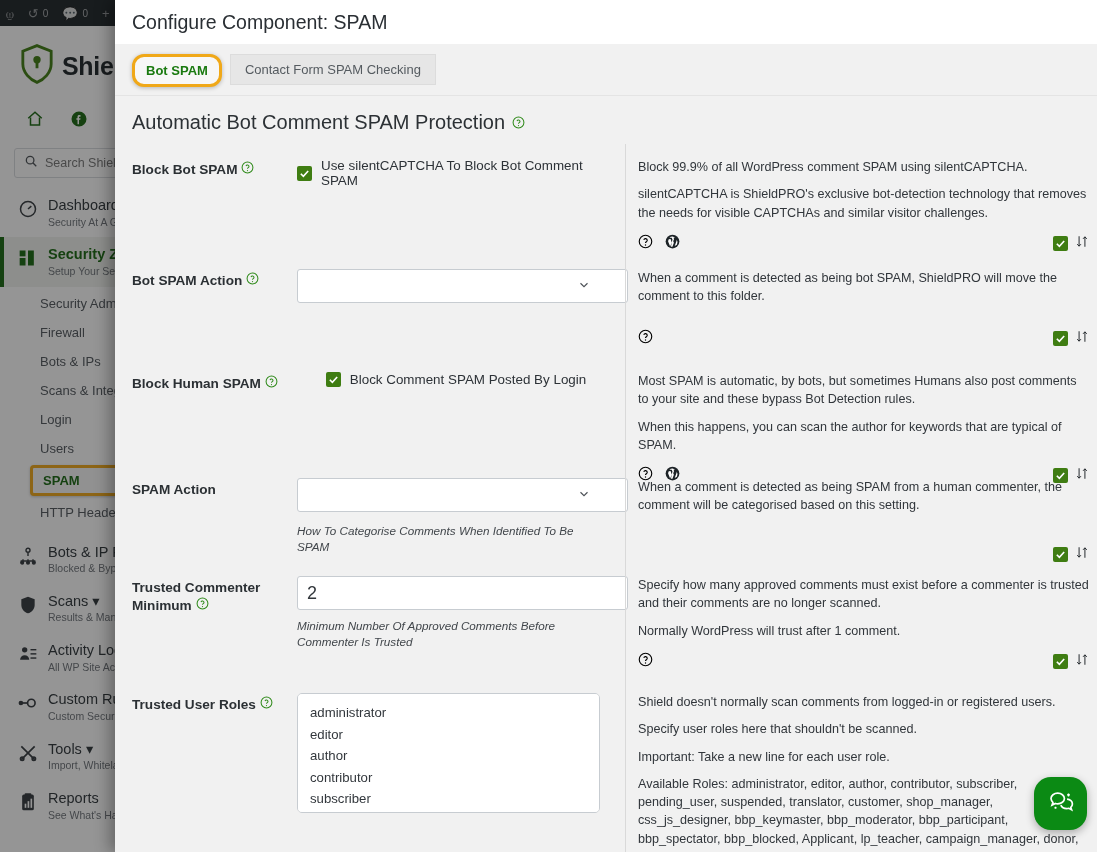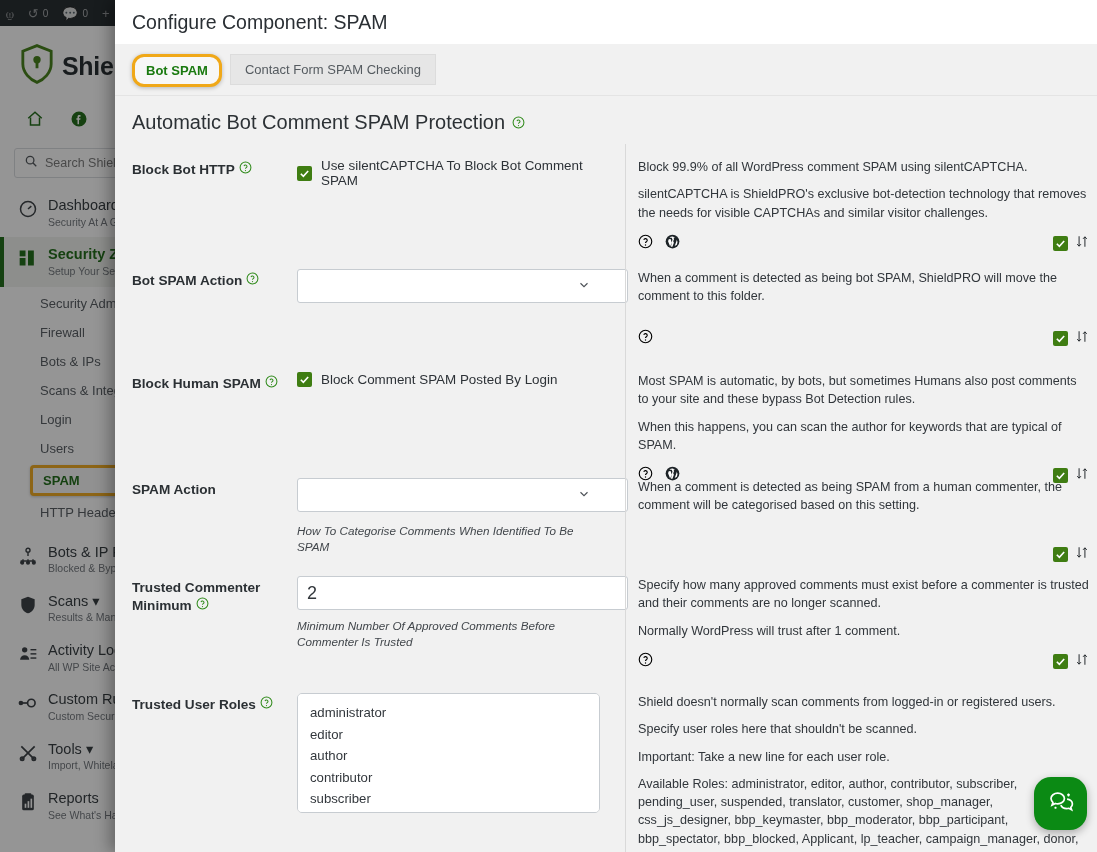--- a/index.html
+++ b/index.html
@@ -131,21 +131,21 @@
     padding: 14px 8px 8px 12px; position: relative;
   }
   .opt-desc p { font-size: 12.6px; color: #31363b; line-height: 1.45; margin-bottom: 9px; }
   .desc-foot {
     display: flex; align-items: center; justify-content: space-between;
     padding-top: 3px;
   }
   .desc-foot-left { display: flex; align-items: center; gap: 12px; }
   .desc-foot-right { display: flex; align-items: center; gap: 7px; }
 
-  .cb-line { display: flex; align-items: center; gap: 9px; }
+  .cb-line { display: flex; align-items: center; gap: 9px; justify-content: center; }
   .cbx {
     width: 15px; height: 15px; background: #3f7d12; border-radius: 2px;
     display: inline-flex; align-items: center; justify-content: center; flex: none;
   }
   .cbx svg { width: 11px; height: 11px; color: #fff; }
   .cb-text { font-size: 13.4px; color: #2d3237; }
 
   select.sel, input.txt {
     width: 331px; height: 27px; font-size: 18px; color: #32373c;
     border: 1px solid #c7ccd1; border-radius: 3px; background: #fff;
@@ -390,21 +390,21 @@
         <svg class="ico-q-green" viewBox="0 0 24 24" fill="none" stroke="currentColor" stroke-width="1.9">
             <circle cx="12" cy="12" r="10"></circle>
             <path d="M9.2 9.2a2.9 2.9 0 015.6 1c0 2-2.8 2.3-2.8 4"></path>
             <circle cx="12" cy="17.6" r="1.1" fill="currentColor" stroke="none"></circle>
           </svg>
       </span>
     </div>
 
     <div class="opt-row" style="height:111px">
       <div class="opt-label">
-        <span>Block Bot HTTP</span><span class="qm"><svg class="ico-q-green" viewBox="0 0 24 24" fill="none" stroke="currentColor" stroke-width="1.9">
+        <span>Block Bot SPAM</span><span class="qm"><svg class="ico-q-green" viewBox="0 0 24 24" fill="none" stroke="currentColor" stroke-width="1.9">
               <circle cx="12" cy="12" r="10"></circle>
               <path d="M9.2 9.2a2.9 2.9 0 015.6 1c0 2-2.8 2.3-2.8 4"></path>
               <circle cx="12" cy="17.6" r="1.1" fill="currentColor" stroke="none"></circle>
             </svg></span>
       </div>
       <div class="opt-field">
         <label class="cb-line">
           <span class="cbx">
               <svg viewBox="0 0 24 24" fill="none" stroke="currentColor" stroke-width="3.6">
                 <path d="M4 12.5l5.5 5.5L20 6.5"></path>

